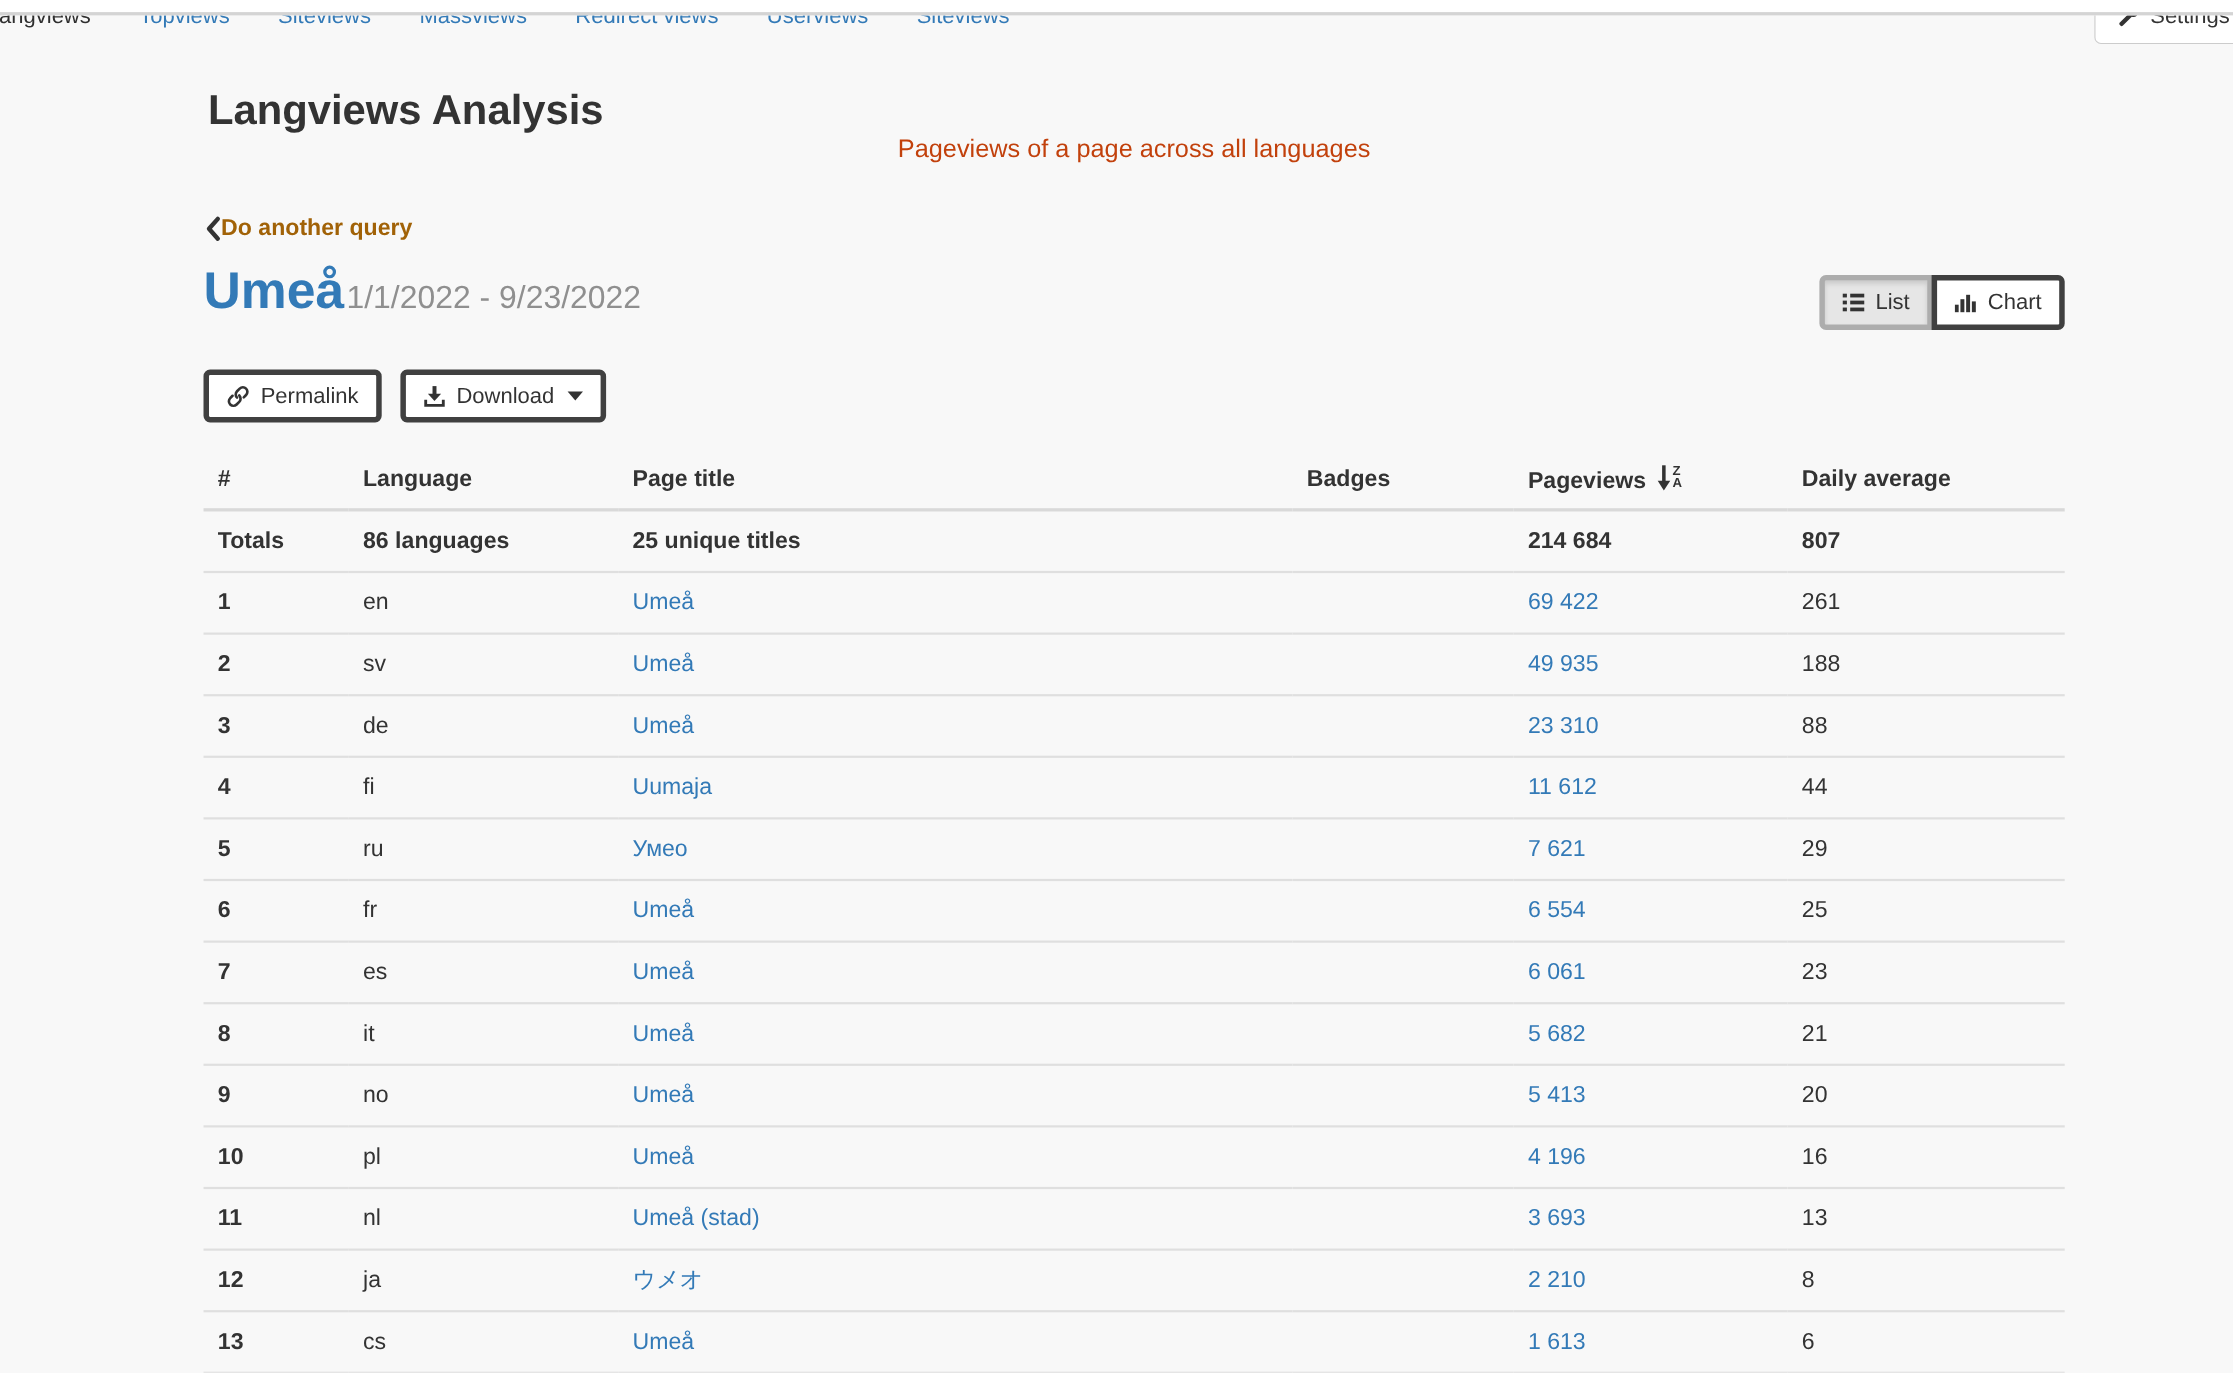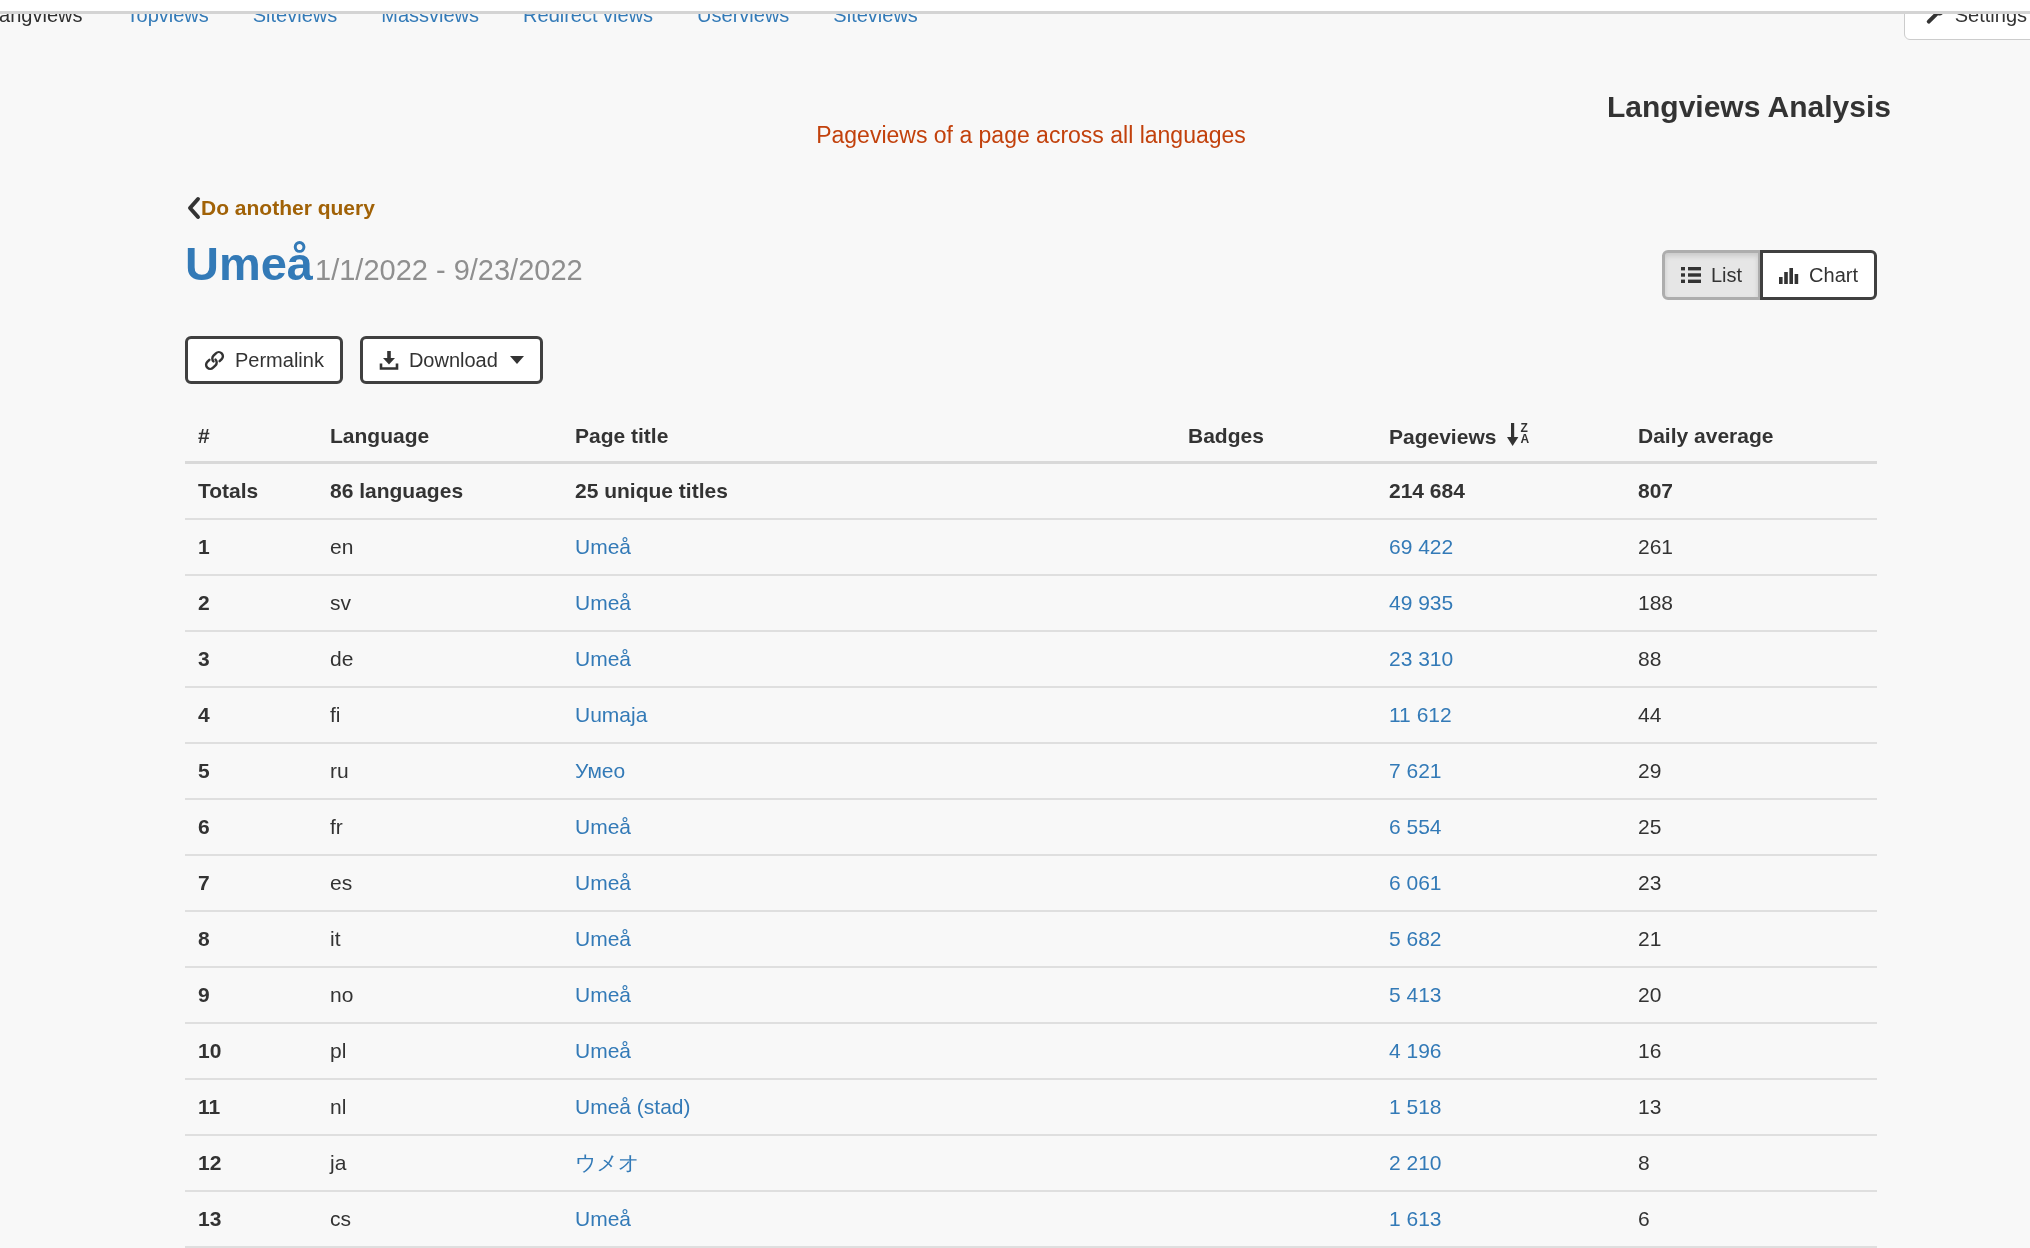--- a/index.html
+++ b/index.html
@@ -26,33 +26,33 @@
   .nav-brand{color:#2f2f2f;text-decoration:none;}
   .nav-link{color:var(--link-blue);text-decoration:none;}
   .settings-btn{
     position:absolute;top:-10px;right:-18px;height:50px;z-index:6;
     display:flex;align-items:center;gap:10px;padding:0 20px;
     background:#fff;border:1px solid #ccc;border-radius:6px;
     font-size:20px;color:var(--text-dark);font-family:inherit;cursor:pointer;
   }
   
   .container{position:absolute;left:185px;top:0;width:1692px;height:1248px;}
-  .page-title{position:absolute;top:76px;left:0;width:100%;margin:14px;text-align:right;
-    font-size:30px;font-weight:bold;color:#333;}
+  .page-title{position:absolute;top:76px;left:0;width:100%;margin:4px;text-align:left;
+    font-size:38px;font-weight:bold;color:#333;}
   .page-subtitle{position:absolute;top:122px;left:0;width:100%;margin:0;text-align:center;
     font-size:23px;color:#c2410c;}
   .back-link{position:absolute;top:196px;left:0;display:flex;align-items:center;gap:0;
     font-size:21px;font-weight:bold;color:#a16207;text-decoration:none;cursor:pointer;}
   .h1-row{position:absolute;top:236px;left:0;right:0;height:66px;}
   .h1-row h1{margin:0;font-size:47px;font-weight:bold;display:flex;align-items:baseline;}
   .h1-row h1 a{color:var(--link-blue);text-decoration:none;}
   .date-range{font-size:29px;font-weight:normal;color:#8f8f8f;margin-left:2px;}
   
   .btn{
-    background:#fff;border:3px solid #404040;border-radius:6px;color:var(--text-dark);
+    background:#fff;border:5px solid #404040;border-radius:6px;color:var(--text-dark);
     font-size:20px;font-family:inherit;display:inline-flex;align-items:center;gap:10px;
     padding:0 16px;height:48px;cursor:pointer;line-height:1;
   }
   .btn-group{position:absolute;top:14px;right:0;display:flex;}
   .btn-group .btn{height:50px;border-radius:0;}
   .btn-group .btn:first-child{border-radius:6px 0 0 6px;}
   .btn-group .btn:last-child{border-radius:0 6px 6px 0;margin-left:-1px;}
   .btn.active{background:#e6e6e6;border-color:#adadad;box-shadow:inset 0 3px 5px rgba(0,0,0,.125);}
   .toolbar{position:absolute;top:336px;left:0;display:flex;gap:17px;}
   .caret{width:0;height:0;border-left:7px solid transparent;border-right:7px solid transparent;
@@ -282,21 +282,21 @@
           <td><a href="#">Umeå</a></td>
           <td></td>
           <td><a href="#">4 196</a></td>
           <td>16</td>
         </tr>
         <tr>
           <th>11</th>
           <td>nl</td>
           <td><a href="#">Umeå (stad)</a></td>
           <td></td>
-          <td><a href="#">1 518</a></td>
+          <td><a href="#">3 693</a></td>
           <td>13</td>
         </tr>
         <tr>
           <th>12</th>
           <td>ja</td>
           <td><a href="#">ウメオ</a></td>
           <td></td>
           <td><a href="#">2 210</a></td>
           <td>8</td>
         </tr>

